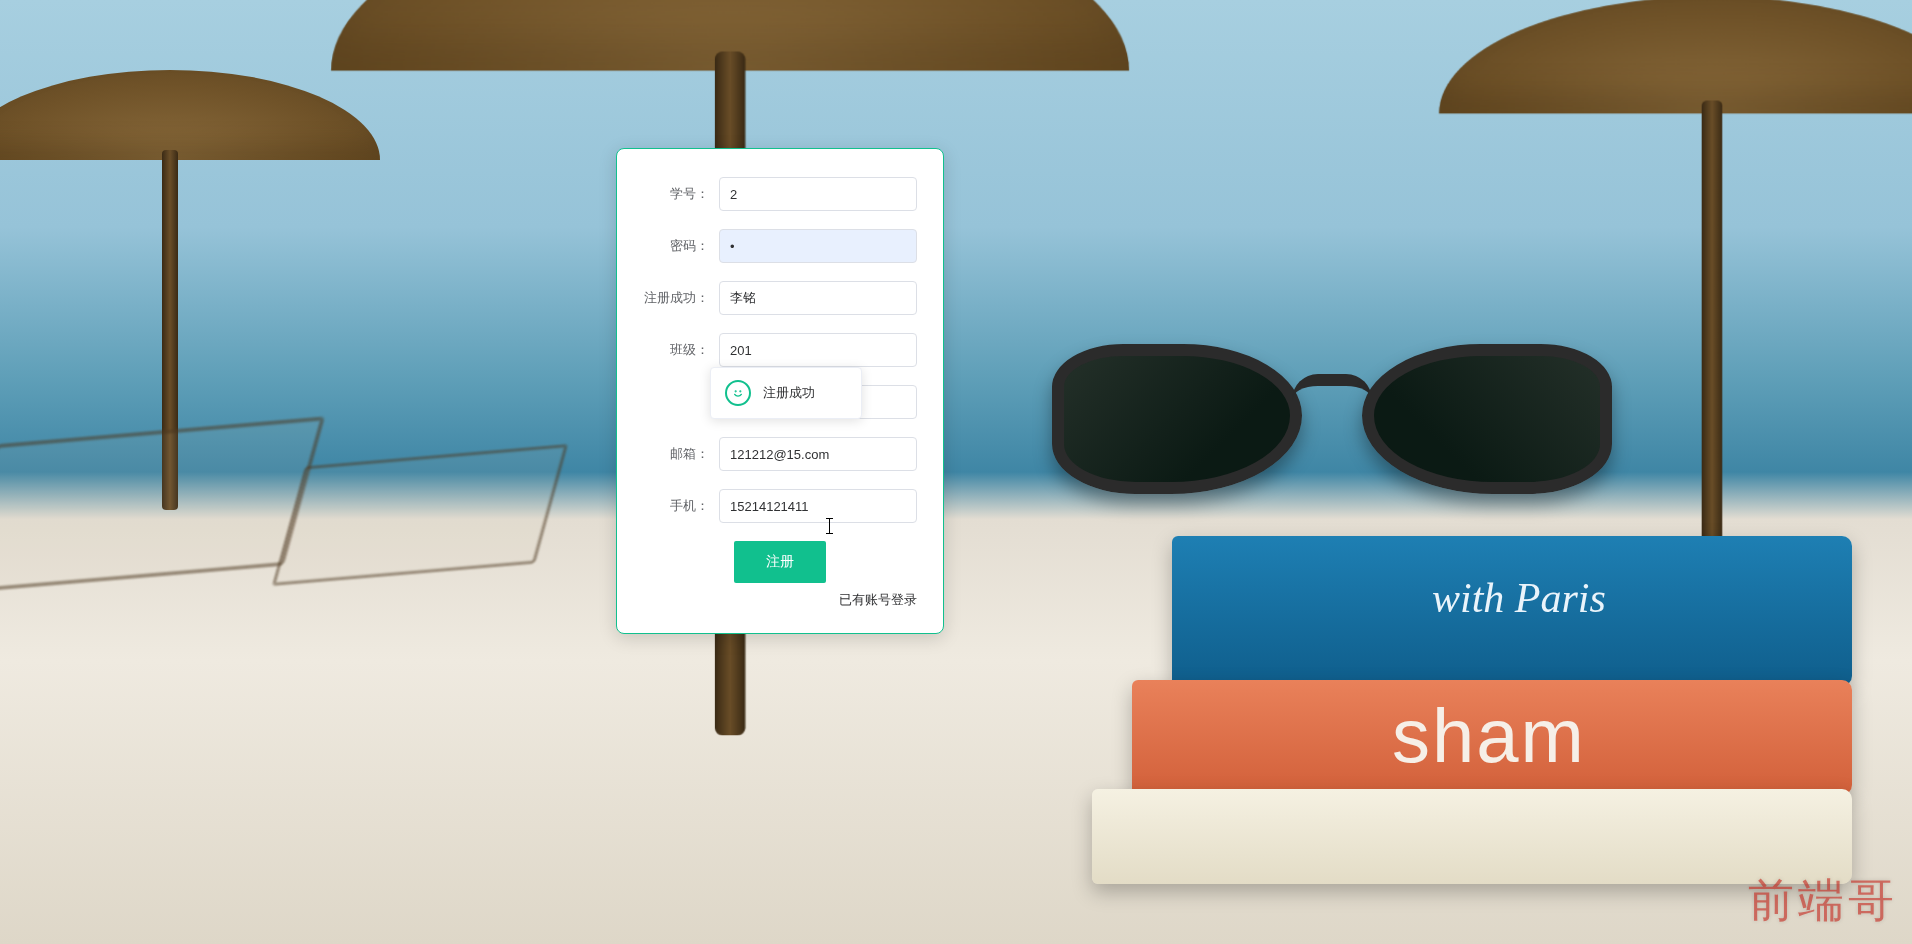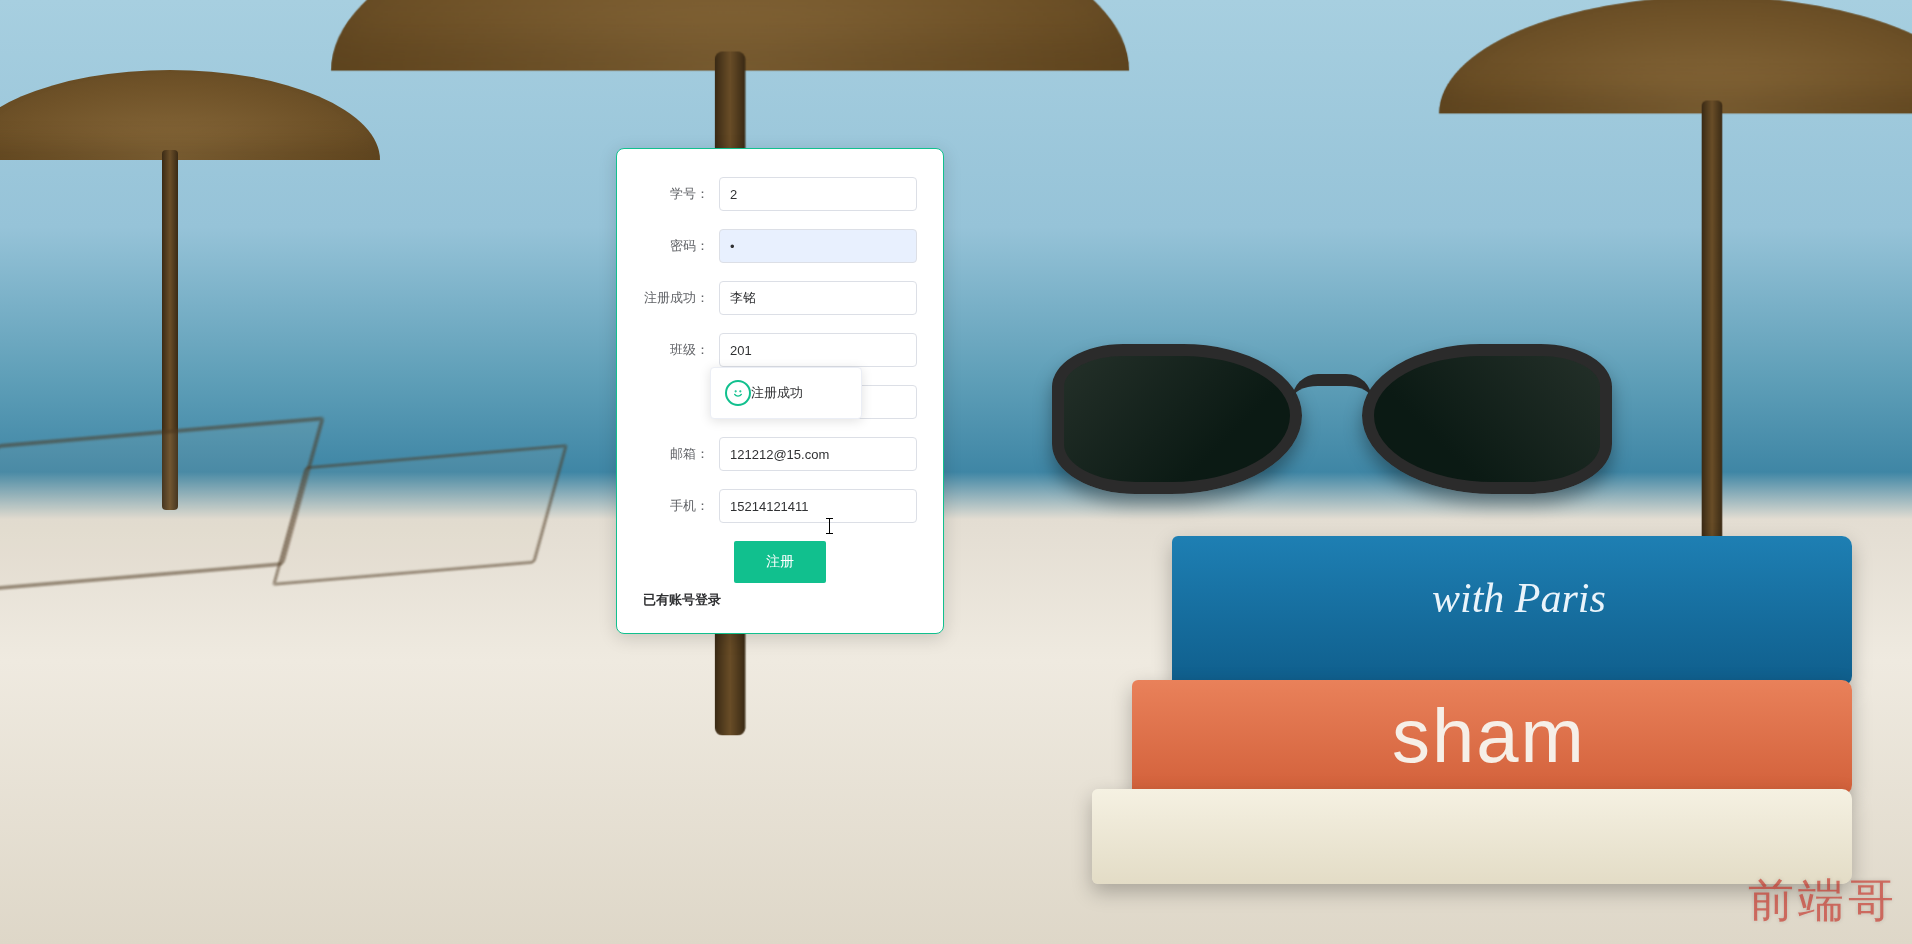--- a/index.html
+++ b/index.html
@@ -94,39 +94,39 @@
     width:92px; height:42px;
     background:#11c08e;
     color:#fff;
     border:none;
     border-radius:2px;
     font-size:14px;
     cursor:pointer;
   }
   .login-link {
     display:block;
-    text-align:left;
+    text-align:right;
     font-size:13px;
     color:#303133;
     text-decoration:none;
-    font-weight:bold;
   }
 
   
   .toast {
     position:absolute;
     left:710px; top:367px;
     width:152px;
     background:#fff;
     border:1px solid #ebeef5;
     border-radius:4px;
     box-shadow:0 2px 12px rgba(0,0,0,0.12);
     padding:12px 14px;
     display:flex;
     align-items:center;
+    gap:12px;
   }
   .toast-icon {
     width:26px;height:26px;flex:0 0 26px;
     border:2px solid #11c08e;border-radius:50%;
     display:flex;align-items:center;justify-content:center;
   }
   .toast-icon svg{width:16px;height:16px;}
   .toast-text{font-size:13px;color:#303133;}
 
   .cursor-caret {

